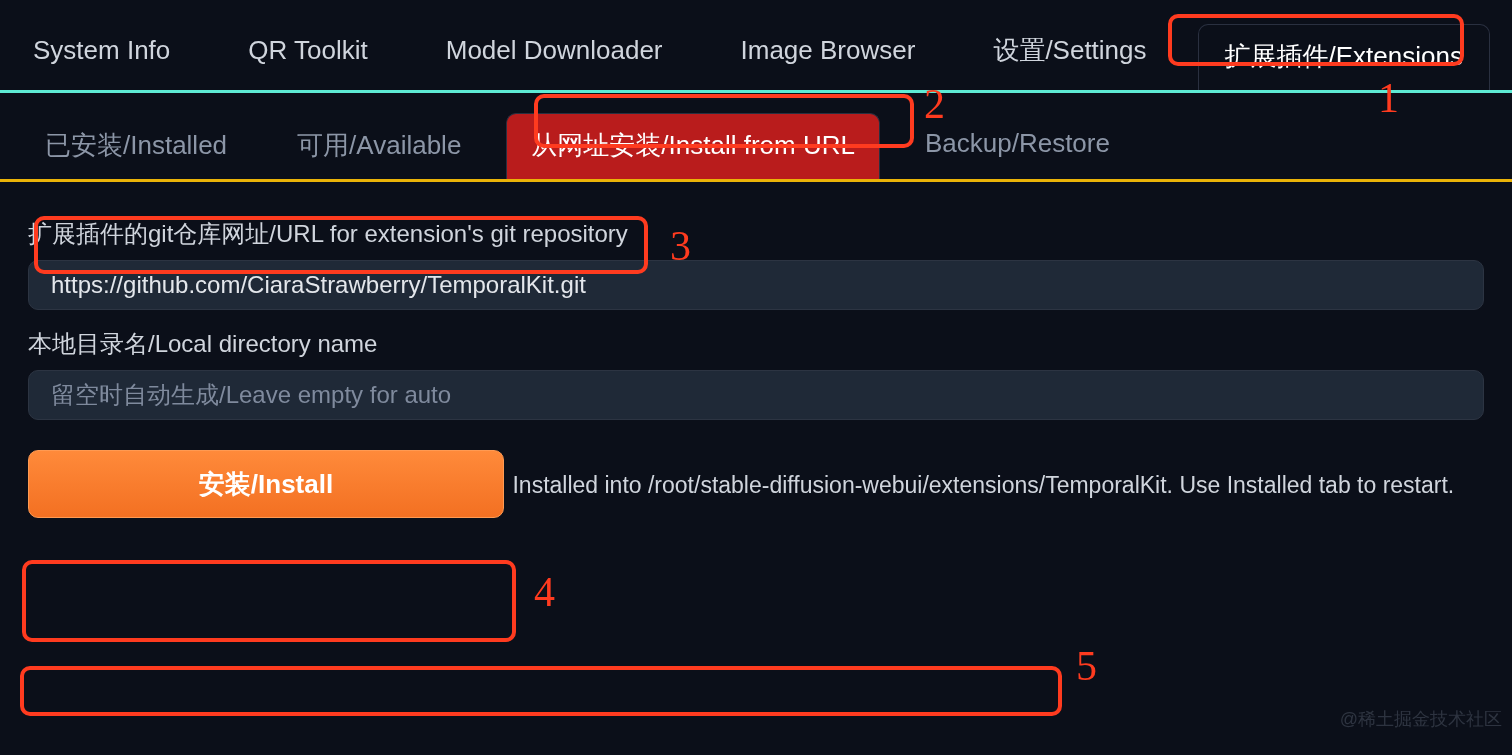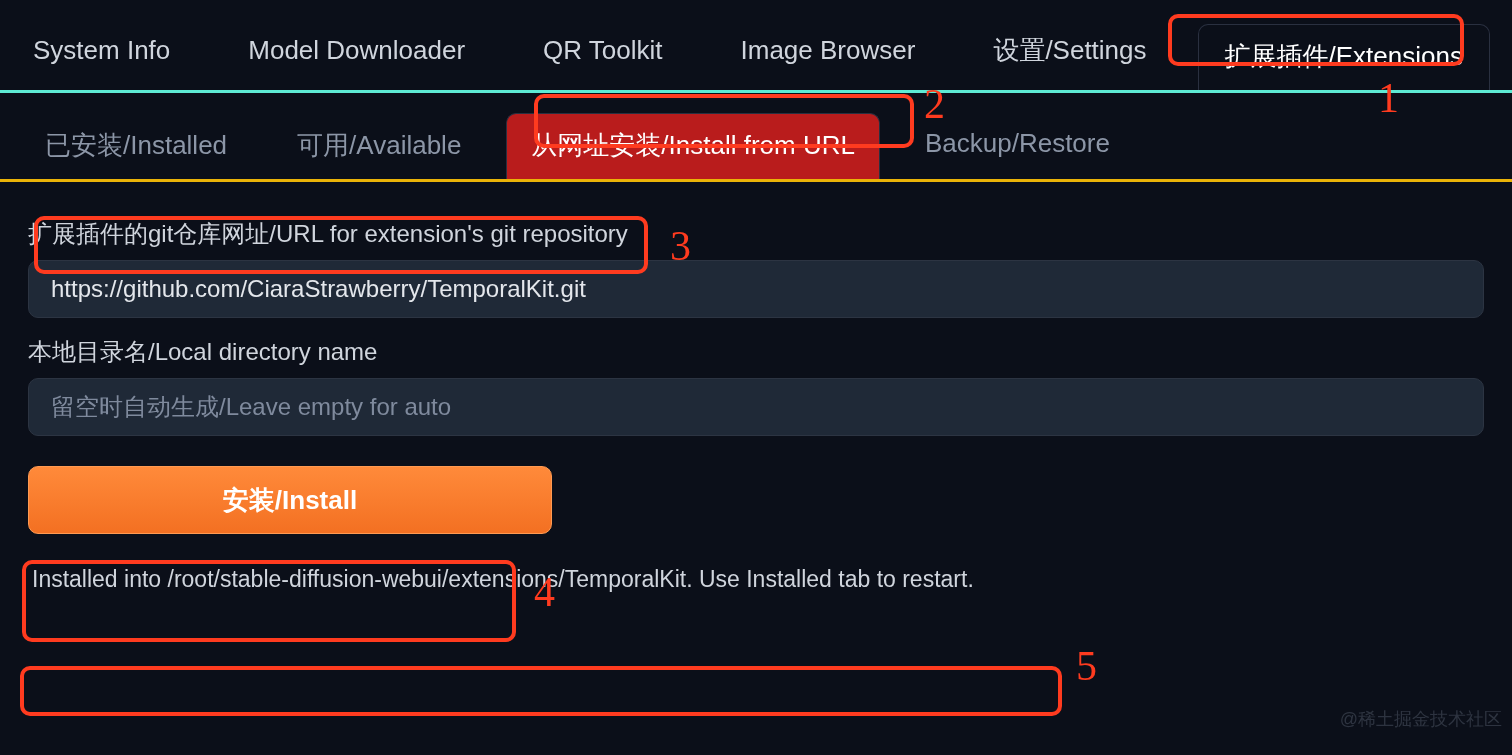--- a/index.html
+++ b/index.html
@@ -68,37 +68,37 @@
     padding: 18px 28px 0 28px;
   }
   .field-label {
     font-size: 24px;
     color: #d0d5dd;
     margin-bottom: 10px;
     margin-top: 18px;
   }
   .field-input {
     width: 1456px;
-    height: 58px;
+    height: 50px;
     background: #1f2937;
     border: 1px solid #2c3442;
     border-radius: 10px;
     color: #e4e7ec;
     font-size: 24px;
     padding: 16px 22px;
     outline: none;
   }
   .field-input::placeholder { color: #7f8a9d; }
 
   
   .install-btn {
     display: inline-flex;
     align-items: center;
     justify-content: center;
-    width: 524px;
+    width: 476px;
     height: 68px;
     margin-top: 30px;
     background: linear-gradient(180deg, #ff8a3a 0%, #f37022 100%);
     border: 1px solid #ff9a52;
     border-radius: 10px;
     color: #ffffff;
     font-size: 26px;
     font-weight: 700;
     cursor: pointer;
   }
@@ -136,22 +136,22 @@
     font-size: 18px;
     color: #4a5260;
     opacity: 0.55;
   }
 </style>
 </head>
 <body>
 
 <div class="top-tabs">
   <div class="top-tab">System Info</div>
+  <div class="top-tab">QR Toolkit</div>
   <div class="top-tab">Model Downloader</div>
-  <div class="top-tab">QR Toolkit</div>
   <div class="top-tab">Image Browser</div>
   <div class="top-tab">设置/Settings</div>
   <div class="top-tab active">扩展插件/Extensions</div>
 </div>
 
 <div class="sub-tabs">
   <div class="sub-tab">已安装/Installed</div>
   <div class="sub-tab">可用/Available</div>
   <div class="sub-tab active">从网址安装/Install from URL</div>
   <div class="sub-tab">Backup/Restore</div>

